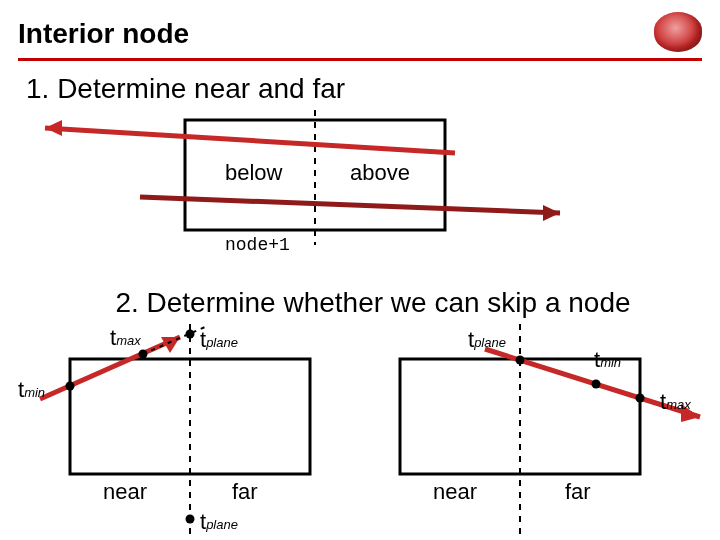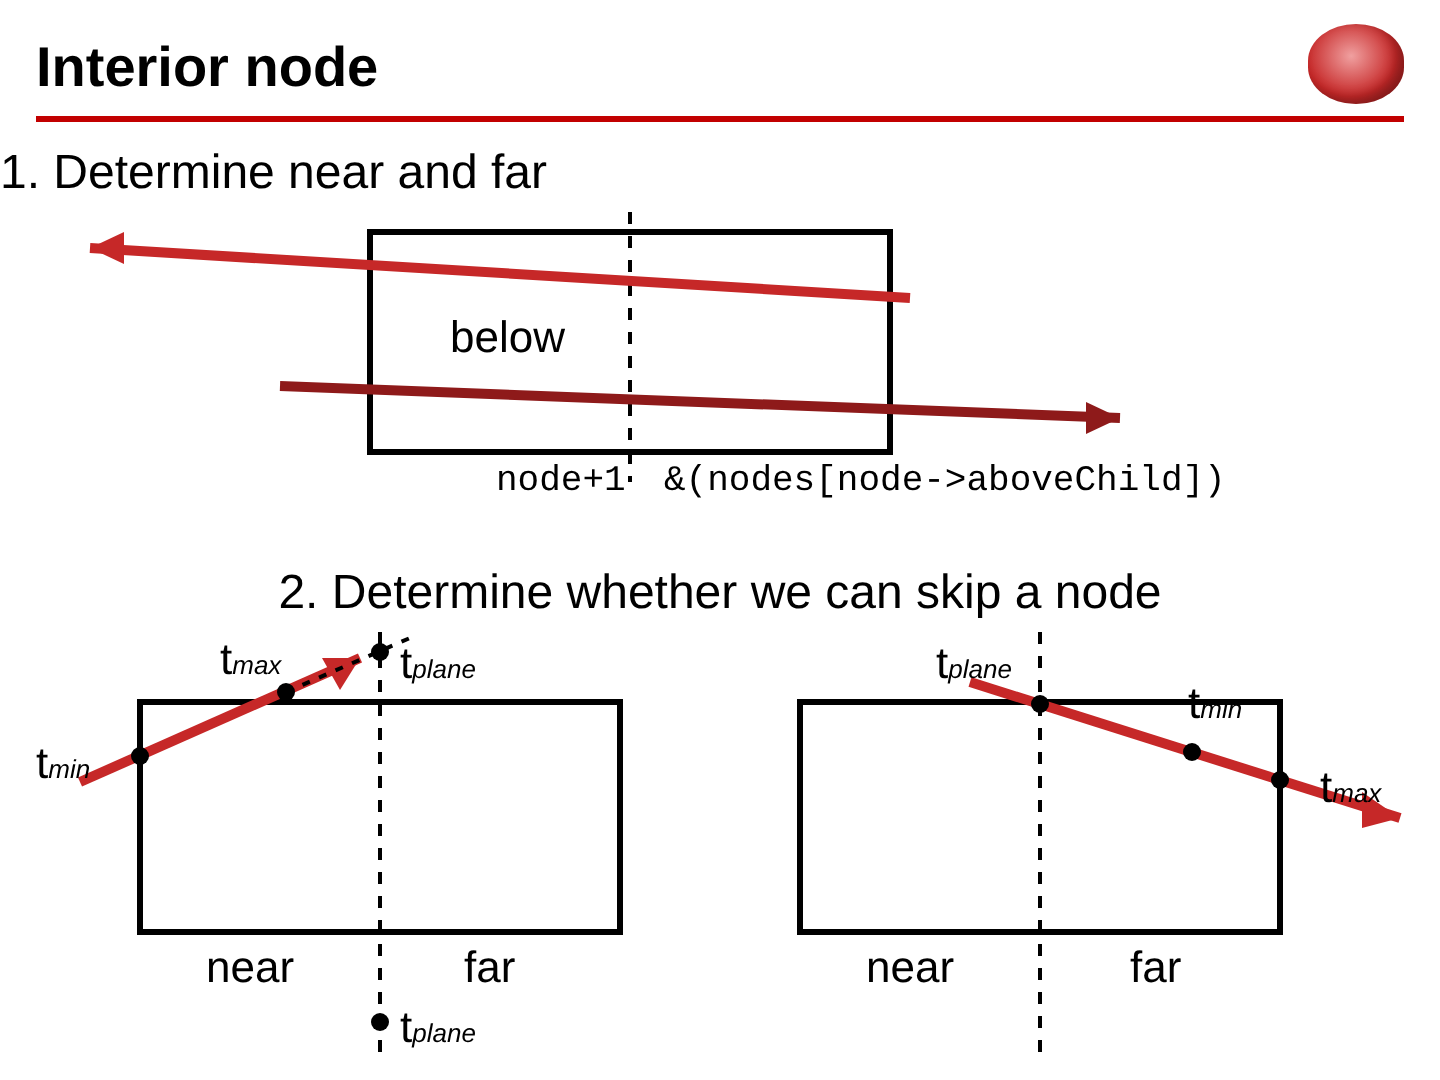--- a/index.html
+++ b/index.html
@@ -28,21 +28,22 @@
     position: absolute;
     right: 18px;
     top: 12px;
     width: 48px;
     height: 40px;
     background: radial-gradient(ellipse at 45% 40%, #f0a0a0 0%, #c62828 60%, #8e1a1a 100%);
     border-radius: 50% / 46%;
     box-shadow: inset -4px -3px 6px rgba(0,0,0,0.25);
   }
   .step {
-    font-size: 24px;
+    font-size: 28px;
+    padding-left: 26px;
   }
   .step1 { margin-top: 12px; }
   .step2 { margin-top: 12px; text-align: center; }
   .canvas {
     position: relative;
     width: 664px;
   }
   .canvas1 { height: 170px; }
   .canvas2 { height: 230px; }
   svg { position: absolute; left: 0; top: 0; }
@@ -89,22 +90,22 @@
 
     <line x1="315" y1="5" x2="315" y2="140" stroke="black" stroke-width="2" stroke-dasharray="6,6"></line>
 
     <line x1="45" y1="23" x2="455" y2="48" stroke="#c62828" stroke-width="5"></line>
     <polygon points="45,23 62,15 62,31" fill="#c62828"></polygon>
 
     <line x1="140" y1="92" x2="560" y2="108" stroke="#8e1a1a" stroke-width="5"></line>
     <polygon points="560,108 543,100 543,116" fill="#8e1a1a"></polygon>
   </svg>
   <div class="box-label" style="left:225px; top:55px;">below</div>
-  <div class="code-label" style="left:225px; top:130px;margin-left:23px;">node+1</div>
-  <div class="code-label" style="left:332px; top:130px;">&amp;(nodes[node-&gt;aboveChild])</div>
+  <div class="box-label" style="left:350px; top:55px;">above</div>
+  <div class="code-label" style="left:225px; top:130px;">node+1</div>
 </div>
 
 <div class="step step2">2.  Determine whether we can skip a node</div>
 
 <div class="canvas canvas2">
   <svg width="720" height="230">
 
     <rect x="70" y="40" width="240" height="115" fill="none" stroke="black" stroke-width="3"></rect>
     <line x1="190" y1="5" x2="190" y2="220" stroke="black" stroke-width="2" stroke-dasharray="6,6"></line>
 

